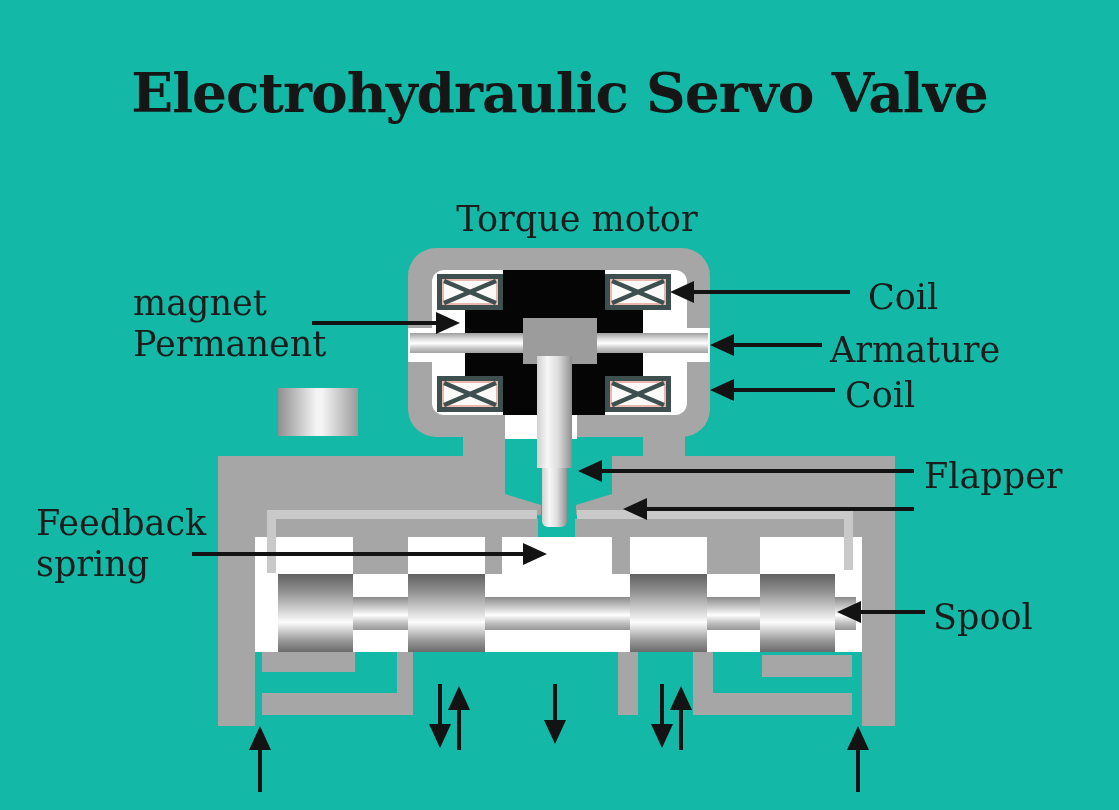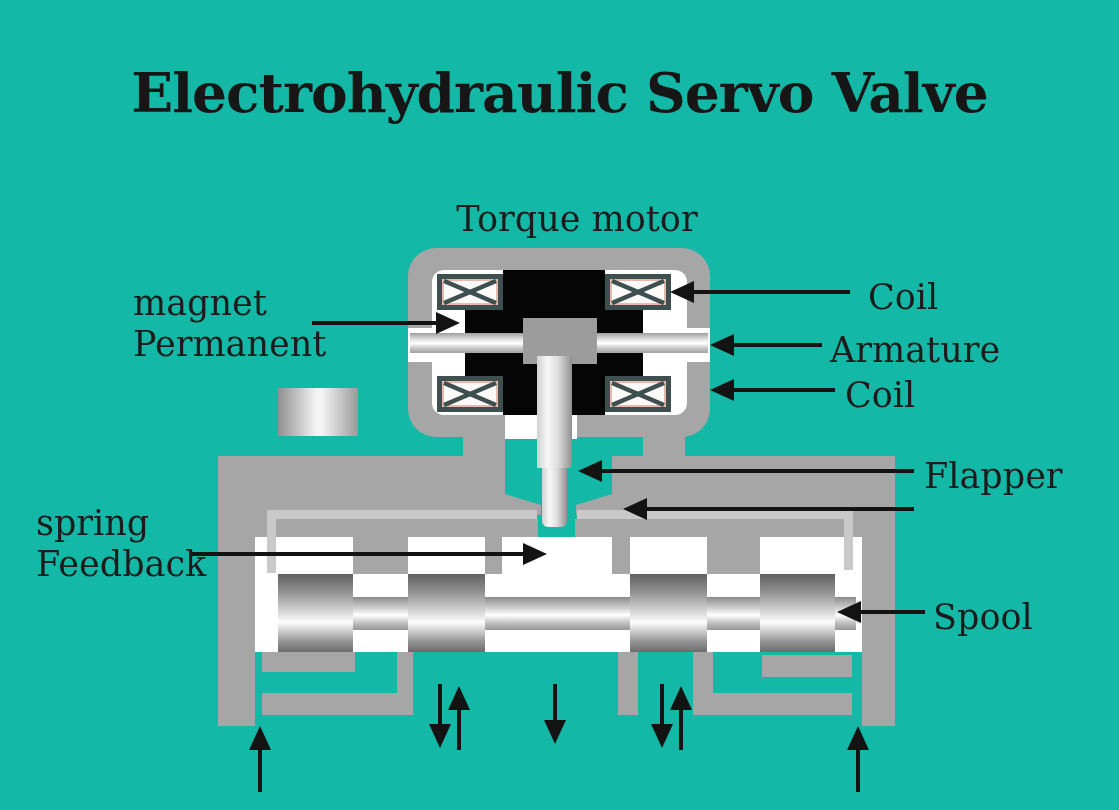--- a/index.html
+++ b/index.html
@@ -154,22 +154,22 @@
     <div class="p ln" style="left:602px;top:469px;width:312px;height:4px;"></div>
     <div class="p ah-l" style="left:578px;top:460px;"></div>
   </div>
 
   <div class="p">
     <div class="p ln" style="left:647px;top:507px;width:267px;height:4px;"></div>
     <div class="p ah-l" style="left:623px;top:498px;"></div>
   </div>
 
   <div class="lbl" style="left:36px;top:503px;">
+    <div>Feedback</div>
     <div>spring</div>
-    <div>Feedback</div>
   </div>
   <div class="p">
     <div class="p ln" style="left:192px;top:552px;width:331px;height:4px;"></div>
     <div class="p ah-r" style="left:523px;top:543px;"></div>
   </div>
 
   <div class="lbl" style="left:933px;top:597px;">Spool</div>
   <div class="p">
     <div class="p ln" style="left:861px;top:610px;width:64px;height:4px;"></div>
     <div class="p ah-l" style="left:837px;top:601px;"></div>

